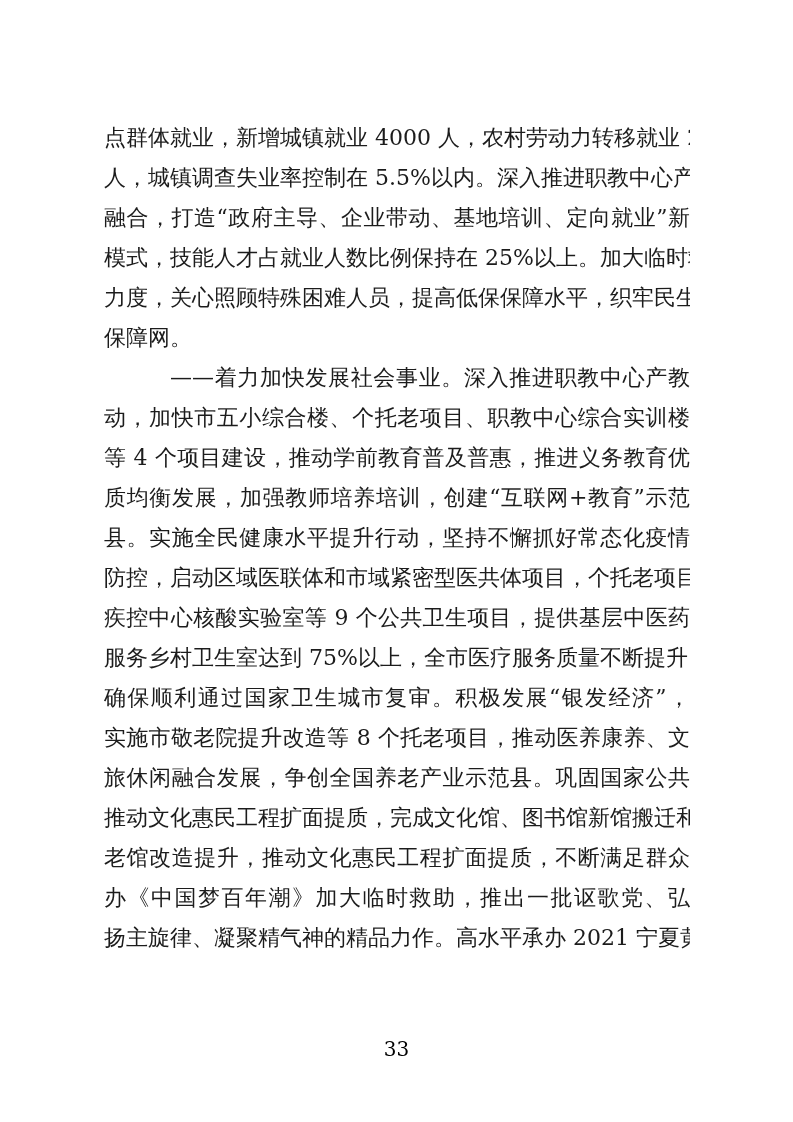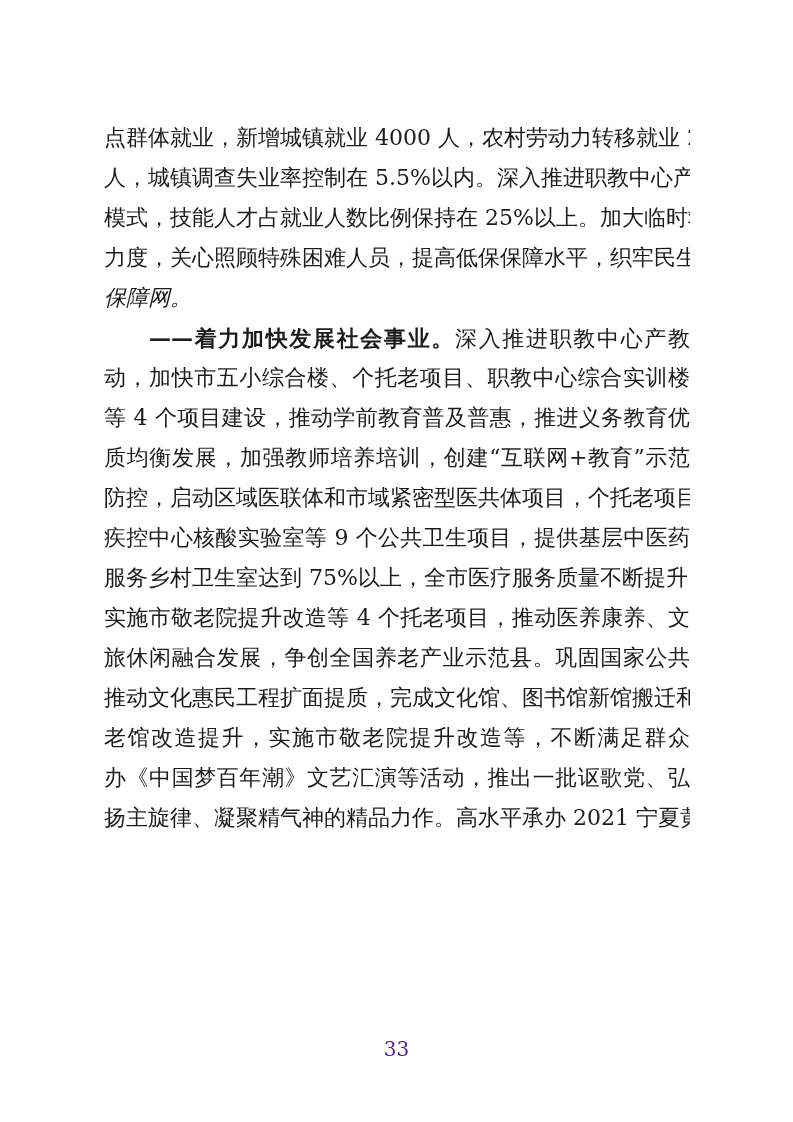--- a/index.html
+++ b/index.html
@@ -30,61 +30,64 @@
     font-size: 22px;
     text-align: justify;
     text-align-last: justify;
     text-justify: inter-character;
     overflow: hidden;
     white-space: nowrap;
   }
   .line.para-end {
     text-align: center;
     text-align-last: left;
-    font-style: italic;
   }
   .line.indent {
     text-indent: 45px;
   }
   .bold-lead {
-    font-weight: bold;
+    font-weight: normal;
+    margin-left: 21px;
   }
   .page-footer {
     position: absolute;
     left: 0;
     top: 1033px;
     width: 793px;
     height: 32px;
     line-height: 32px;
     text-align: center;
     font-size: 20px;
-    color: #4c1d95;
+    color: #000000;
     font-family: "DejaVu Serif", "Liberation Serif", serif;
   }
 </style>
 </head>
 <body>
 
 <div class="page">
   <div class="text-block">
     <p class="line">点群体就业，新增城镇就业 4000 人，农村劳动力转移就业 2 万</p>
     <p class="line">人，城镇调查失业率控制在 5.5%以内。深入推进职教中心产教</p>
+    <p class="line">融合，打造“政府主导、企业带动、基地培训、定向就业”新</p>
     <p class="line">模式，技能人才占就业人数比例保持在 25%以上。加大临时救助</p>
     <p class="line">力度，关心照顾特殊困难人员，提高低保保障水平，织牢民生</p>
     <p class="line para-end">保障网。</p>
 
     <p class="line indent"><span class="bold-lead">——着力加快发展社会事业。</span><span>深入推进职教中心产教</span></p>
     <p class="line">动，加快市五小综合楼、个托老项目、职教中心综合实训楼</p>
     <p class="line">等 4 个项目建设，推动学前教育普及普惠，推进义务教育优</p>
     <p class="line">质均衡发展，加强教师培养培训，创建“互联网+教育”示范</p>
+    <p class="line">县。实施全民健康水平提升行动，坚持不懈抓好常态化疫情</p>
     <p class="line">防控，启动区域医联体和市域紧密型医共体项目，个托老项目</p>
     <p class="line">疾控中心核酸实验室等 9 个公共卫生项目，提供基层中医药</p>
     <p class="line">服务乡村卫生室达到 75%以上，全市医疗服务质量不断提升，</p>
-    <p class="line">实施市敬老院提升改造等 4 个托老项目，推动医养康养、文</p>
+    <p class="line">确保顺利通过国家卫生城市复审。积极发展“银发经济”，</p>
+    <p class="line">实施市敬老院提升改造等 8 个托老项目，推动医养康养、文</p>
     <p class="line">旅休闲融合发展，争创全国养老产业示范县。巩固国家公共</p>
     <p class="line">推动文化惠民工程扩面提质，完成文化馆、图书馆新馆搬迁和</p>
-    <p class="line">老馆改造提升，实施市敬老院提升改造等，不断满足群众</p>
-    <p class="line">办《中国梦百年潮》文艺汇演等活动，推出一批讴歌党、弘</p>
+    <p class="line">老馆改造提升，推动文化惠民工程扩面提质，不断满足群众</p>
+    <p class="line">办《中国梦百年潮》加大临时救助，推出一批讴歌党、弘</p>
     <p class="line">扬主旋律、凝聚精气神的精品力作。高水平承办 2021 宁夏黄</p>
   </div>
 
   <div class="page-footer">33</div>
 </div>
 
 </body></html>

